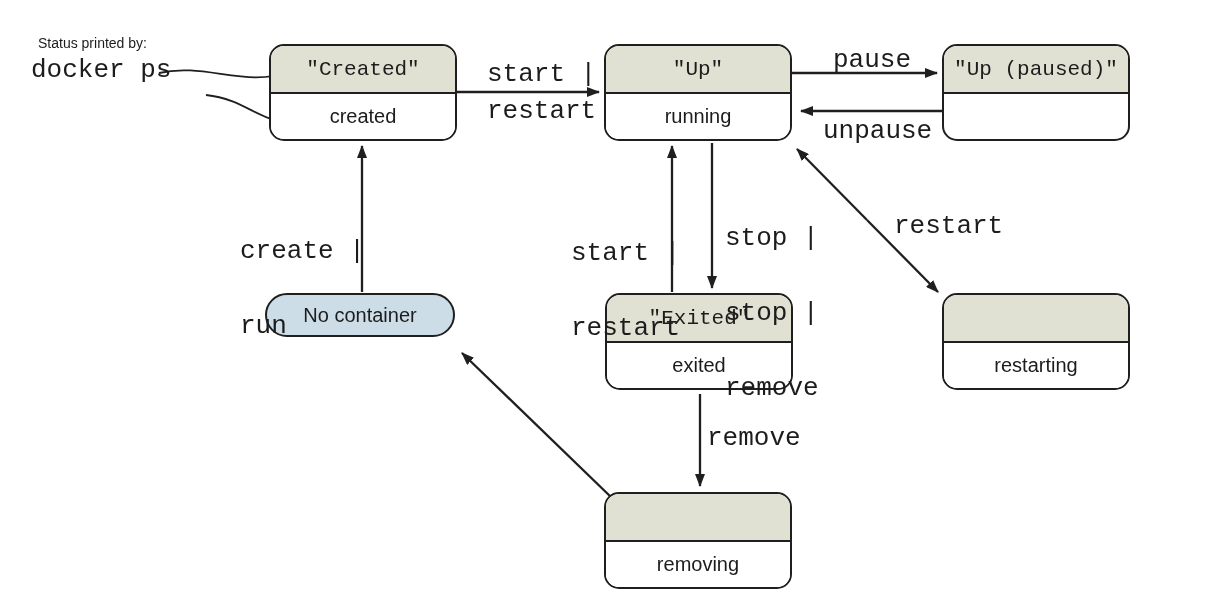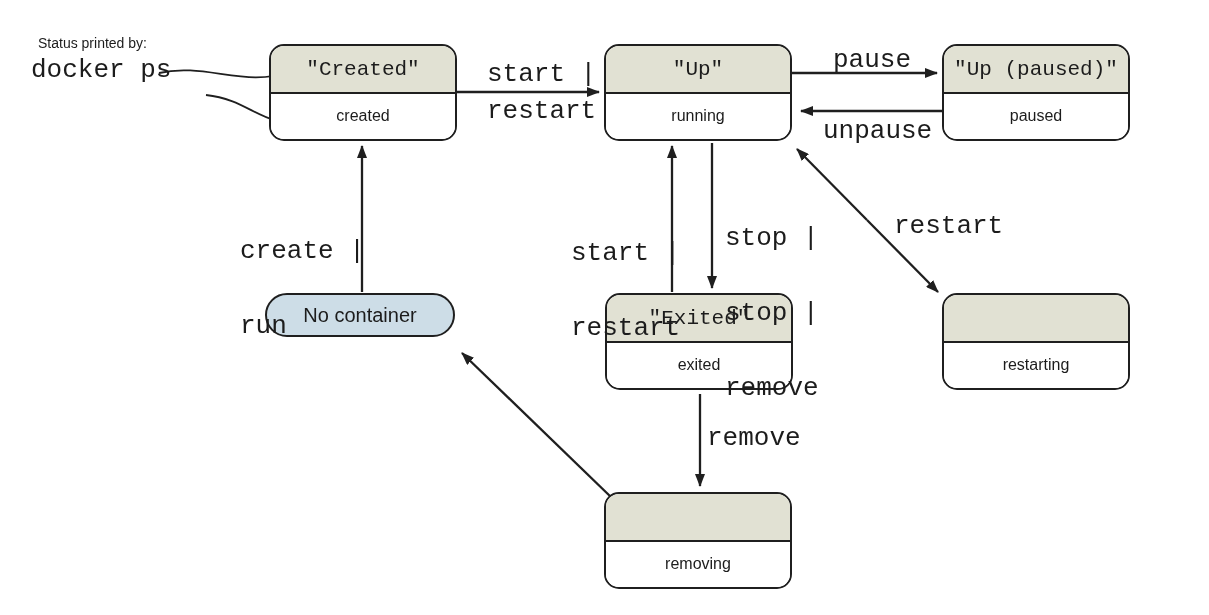--- a/index.html
+++ b/index.html
@@ -14,21 +14,21 @@
     border:2.2px solid #1f1f1f; border-radius:15px; background:#ffffff; overflow:hidden;
   }
   .box-top {
     height:46px; background:#e1e1d3; border-bottom:2.2px solid #1f1f1f;
     display:flex; align-items:center; justify-content:center;
     font-family:"Liberation Mono", monospace; font-size:21px; white-space:pre;
   }
   .box-bottom {
     height:44.6px; background:#ffffff;
     display:flex; align-items:center; justify-content:center;
-    font-size:16px; white-space:pre;text-align:center;
+    font-size:20px; white-space:pre;text-align:center;
   }
 
   .pill {
     position:absolute; left:265px; top:293px; width:190px; height:44px; box-sizing:border-box;
     background:#cddde7; border:2.2px solid #1f1f1f; border-radius:26px;
     display:flex; align-items:center; justify-content:center; font-size:20px;
   }
 
   .mono-label {
     position:absolute; font-family:"Liberation Mono", monospace;
@@ -73,21 +73,20 @@
     <div class="box-bottom">created</div>
   </div>
 
   <div class="state-box" style="left:604px; top:44px;">
     <div class="box-top">"Up"</div>
     <div class="box-bottom">running</div>
   </div>
 
   <div class="state-box" style="left:942px; top:44px;">
     <div class="box-top">"Up (paused)"</div>
-    <div class="box-bottom">paused</div>
   </div>
 
   <div class="state-box" style="left:605px; top:293px;">
     <div class="box-top">"Exited"</div>
     <div class="box-bottom">exited</div>
   </div>
 
   <div class="state-box" style="left:604px; top:492px;">
     <div class="box-top"></div>
     <div class="box-bottom">removing</div>

